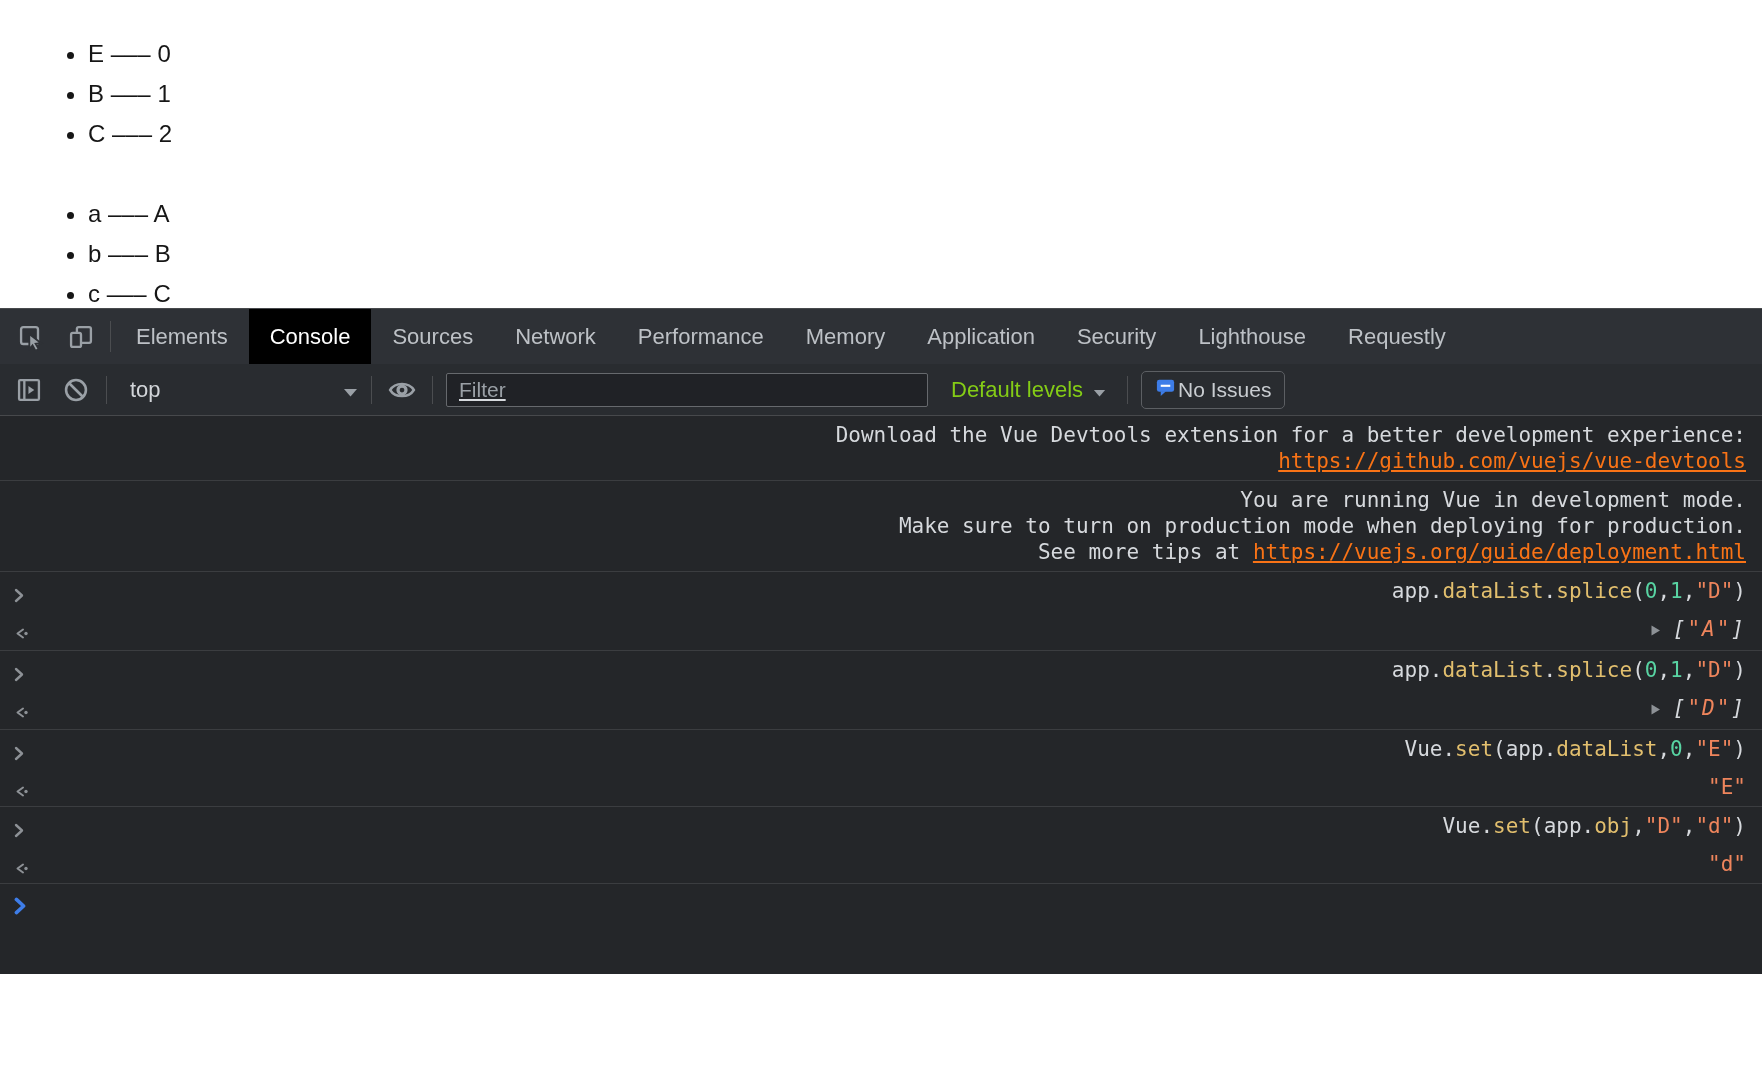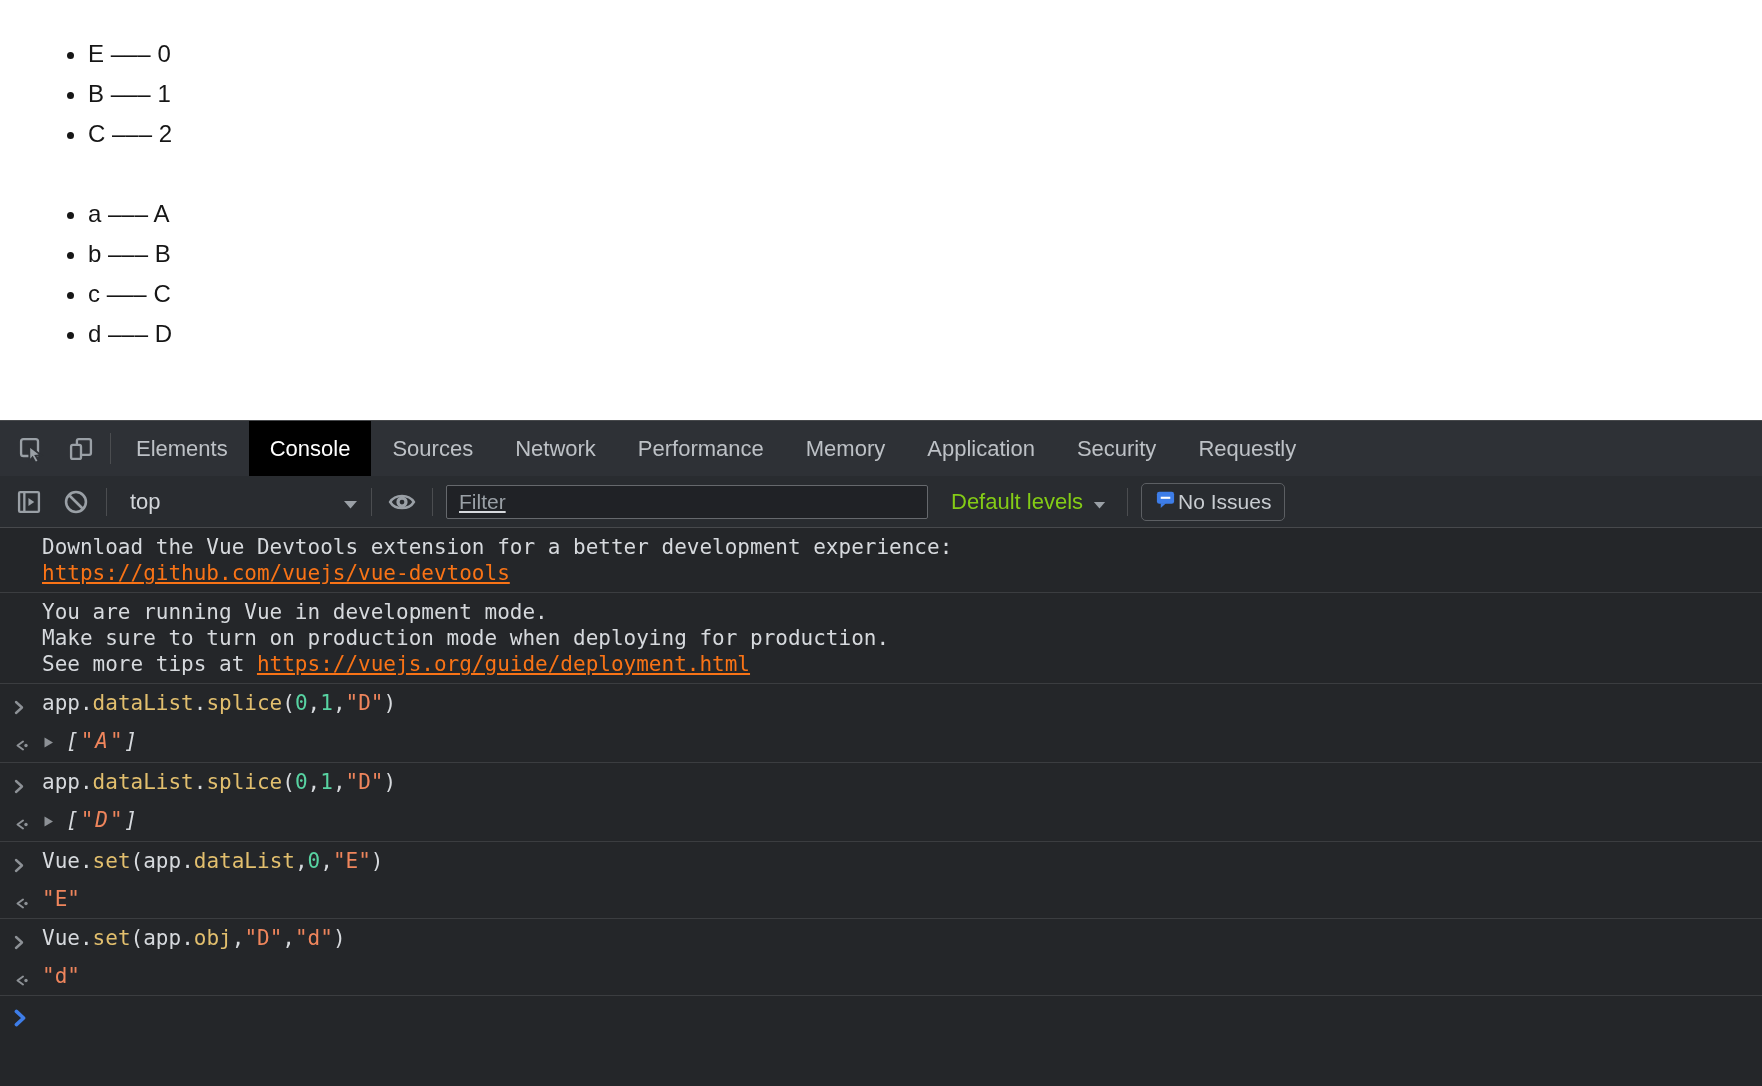--- a/index.html
+++ b/index.html
@@ -1,19 +1,19 @@
 <!DOCTYPE html>
 <html><head>
 <meta charset="utf-8">
 <style>
   * { box-sizing: border-box; }
   html,body { margin:0; padding:0; width:1762px; height:1086px; overflow:hidden; background:#fff; }
 
   
-  .page-top { height:420px; background:#ffffff; padding-top:34px; font-family:"Liberation Sans",sans-serif; }
+  .page-top { height:308px; background:#ffffff; padding-top:34px; font-family:"Liberation Sans",sans-serif; }
   .page-top ul { margin:0 0 40px 0; padding:0 0 0 88px; }
   .page-top li { font-size:24px; line-height:40px; color:#161616; }
 
   
   .devtools { height:666px; display:flex; flex-direction:column; background:#242629; border-top:1px solid #47494c; font-family:"Liberation Sans",sans-serif; }
 
   
   .tabbar { flex:none; height:55px; background:#2e3136; display:flex; align-items:stretch; color:#bdc1c6; }
   .tabbar-icons { display:flex; align-items:center; gap:16px; padding:0 12px 0 14px; }
   .icon-btn { width:34px; height:34px; display:flex; align-items:center; justify-content:center; background:none; border:none; padding:0; cursor:pointer; }
@@ -27,21 +27,21 @@
   .toolbar { flex:none; height:52px; background:#292c30; border-bottom:1px solid #47494c; display:flex; align-items:center; padding:0 12px; gap:13px; color:#bdc1c6; }
   .context-select { width:238px; display:flex; align-items:center; gap:0; font-size:22px; color:#d2d5d9; cursor:pointer; padding-left:10px; }
   .context-select .grow { flex:1; }
   .filter-input { width:482px; height:34px; background:#202226; border:1px solid #66696d; border-radius:2px; color:#d6d9dd; font-size:21px; padding:0 12px; outline:none; font-family:"Liberation Sans",sans-serif;text-decoration:underline; }
   .filter-input::placeholder { color:#9aa0a6; }
   .levels { display:flex; align-items:center; gap:10px; font-size:22px; color:#84cc16; padding:0 8px 0 10px; cursor:pointer; white-space:nowrap; }
   .issues-badge { display:flex; align-items:center; gap:2px; border:1px solid #5c5f63; border-radius:5px; padding:5px 13px; font-size:21px; color:#c9cdd1; cursor:pointer; white-space:nowrap; }
 
   
   .console { flex:1; background:#242629; font-family:"DejaVu Sans Mono",monospace; font-size:21px; overflow:hidden; }
-  .crow { position:relative; padding:6px 16px 6px 42px; line-height:26px; }
+  .crow { position:relative; padding:6px 16px 6px 42px; line-height:26px;text-align:right; }
   .crow.sep { border-top:1px solid #3b3d40; }
   .crow .gicon { position:absolute; left:13px; top:11px; }
   .crow.kind-prompt { height:42px; }
   .cline { white-space:pre-wrap; }
   .tri { display:inline-block; vertical-align:-2px; margin-right:11px; }
   .it { font-style:italic; letter-spacing:2px; }
 
   .tk-msg   { color:#d6d9dd; }
   .tk-link  { color:#f97316; text-decoration:underline; cursor:pointer; }
   .tk-ident { color:#d6d9dd; }
@@ -87,20 +87,21 @@
     <div class="vsep"></div>
     <div class="tabs" id="tabs">
         <div class="tab">Elements</div>
         <div class="tab selected">Console</div>
         <div class="tab">Sources</div>
         <div class="tab">Network</div>
         <div class="tab">Performance</div>
         <div class="tab">Memory</div>
         <div class="tab">Application</div>
         <div class="tab">Security</div>
+        <div class="tab">Lighthouse</div>
         <div class="tab">Requestly</div>
       </div>
   </div>
 
   <div class="toolbar">
     <button class="icon-btn">
       <svg width="28" height="28" viewBox="0 0 24 24">
         <rect x="3.5" y="3.5" width="17" height="17" rx="1" fill="none" stroke="#9aa0a6" stroke-width="2"></rect>
         <line x1="8" y1="3.5" x2="8" y2="20.5" stroke="#9aa0a6" stroke-width="2"></line>
         <path d="M11.5 8.5 L16.5 12 L11.5 15.5 Z" fill="#9aa0a6"></path>

